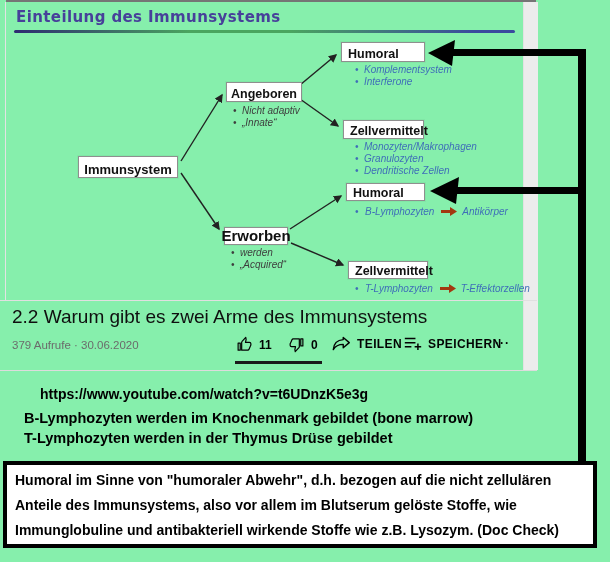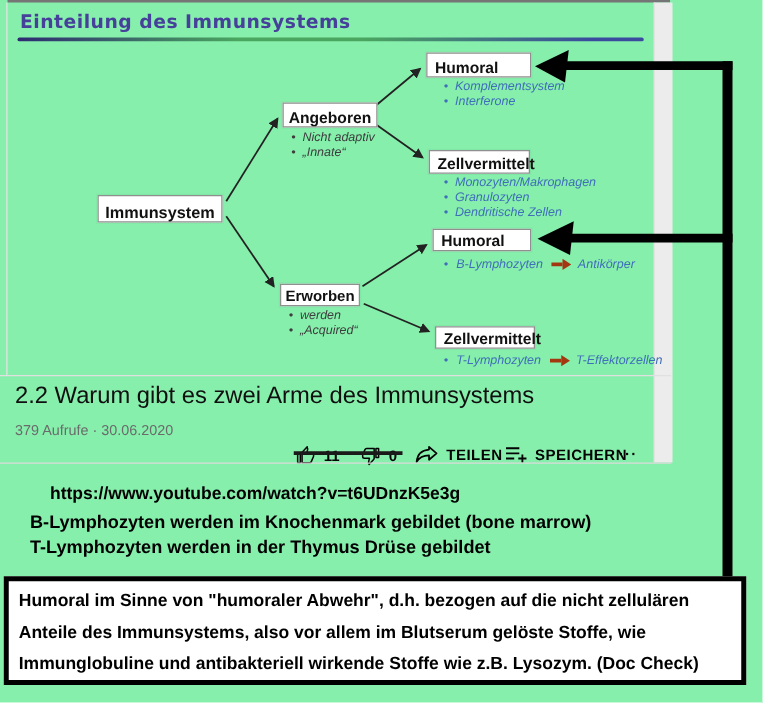--- a/index.html
+++ b/index.html
@@ -28,38 +28,38 @@
   .dbox{
     background:#fff;border:1px solid #8f8f8f;box-sizing:border-box;
     display:flex;align-items:flex-end;font-weight:bold;color:#111;
     box-shadow:0 0 0 1px rgba(0,0,0,0.03);
   }
   .dbox.center{justify-content:center;}
   .dbox.leftpad{padding-left:6px;}
 
   .root-box{left:78px;top:156px;width:100px;height:22px;font-size:13px;}
   .angeboren-box{left:226px;top:82px;width:76px;height:20px;font-size:12.5px;}
-  .erworben-box{left:224px;top:227px;width:64px;height:18px;font-size:12px;}
+  .erworben-box{left:224px;top:227px;width:64px;height:18px;font-size:15px;}
   .humoral1-box{left:341px;top:42px;width:84px;height:20px;font-size:12.5px;}
   .zell1-box{left:343px;top:120px;width:81px;height:19px;font-size:12.5px;}
   .humoral2-box{left:346px;top:183px;width:79px;height:18px;font-size:12.5px;}
   .zell2-box{left:348px;top:261px;width:80px;height:18px;font-size:12.5px;}
 
   .gbullets{font-size:10px;font-style:italic;color:#3d3d3d;line-height:12px;}
   .gbullets .li,.bbullets .li{white-space:nowrap;}
   .bbullets{font-size:10px;font-style:italic;color:var(--accent-blue);line-height:12px;}
   .dot{display:inline-block;width:9px;color:inherit;}
   .brow{display:flex;align-items:center;font-size:10px;font-style:italic;color:var(--accent-blue);white-space:nowrap;}
   .brow .dot{width:10px;}
   .redarrow{margin:0 5px 0 7px;}
 
   
   .yt-title{left:12px;top:306px;font-size:19px;font-weight:400;color:#0f0f0f;}
   .yt-meta{left:12px;top:339px;font-size:11.5px;color:#6b6b6b;}
-  .yt-actions{left:0;top:336px;width:503px;height:22px;margin-top:20px;}
+  .yt-actions{left:0;top:336px;width:503px;height:22px;}
   .act{position:absolute;display:flex;align-items:center;gap:6px;font-size:12px;font-weight:600;
        color:#030303;letter-spacing:.4px;cursor:pointer;background:none;border:none;padding:0;
        font-family:"Liberation Sans",sans-serif;}
   .act .num{letter-spacing:0;}
   .rating-bar{left:235px;top:361px;width:87px;height:3px;background:#1a1a1a;}
   .info-sep{left:0;top:370px;width:537px;height:1px;background:#dcdcdc;}
 
   
   .note{font-weight:bold;color:#000;white-space:nowrap;}
   .note-url{left:40px;top:386px;font-size:14px;text-align:right;}

